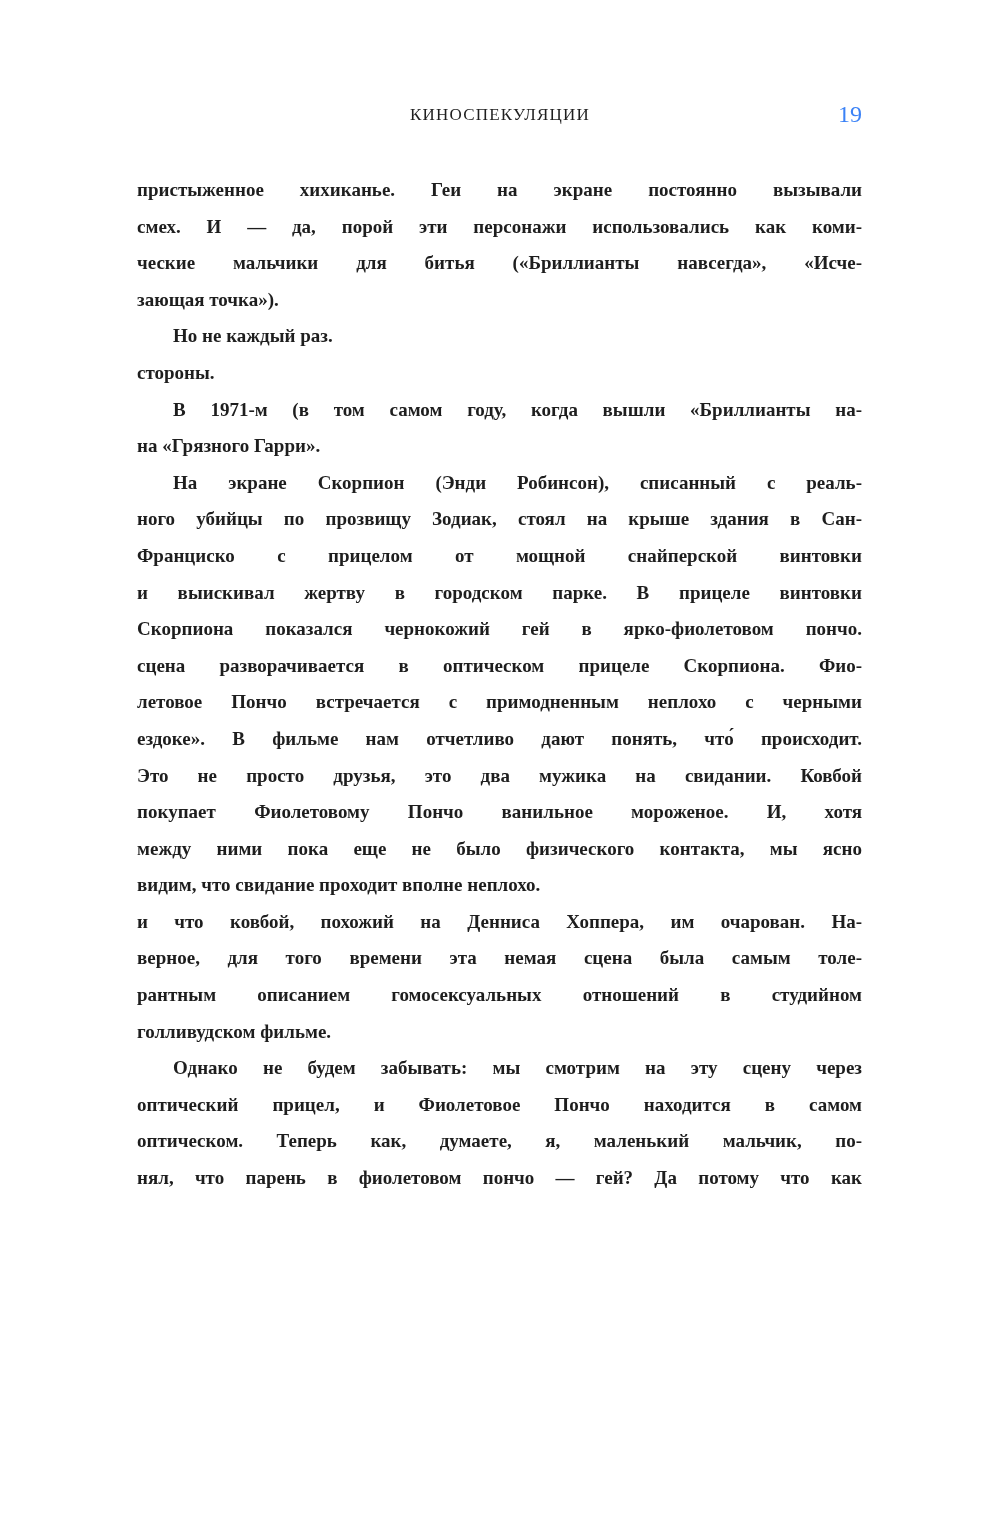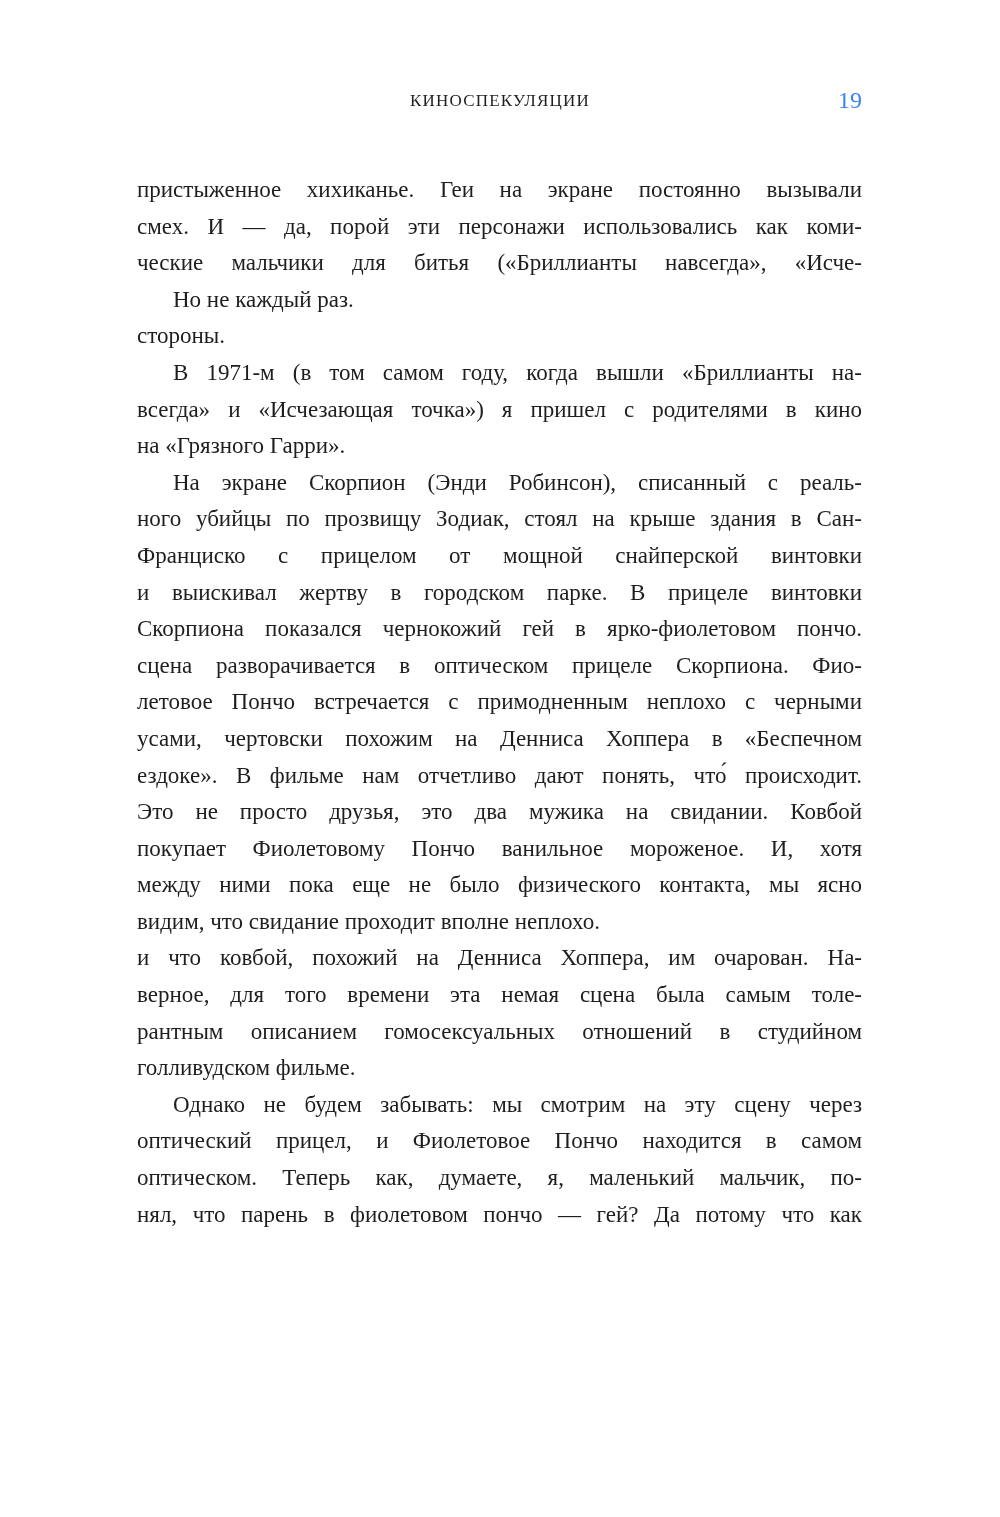--- a/index.html
+++ b/index.html
@@ -17,21 +17,21 @@
     }
     .page {
       position: absolute;
       left: 0; top: 0;
       width: 1000px;
       height: 1517px;
       background: #ffffff;
     }
     .running-header {
       position: absolute;
-      top: 87px;
+      top: 101px;
       left: 0;
       width: 1000px;
       height: 30px;
     }
     .running-title {
       position: absolute;
       left: 0;
       width: 1000px;
       text-align: center;
       font-size: 17px;
@@ -49,25 +49,26 @@
     .text-block {
       position: absolute;
       left: 137px;
       top: 172px;
       width: 725px;
     }
     .line {
       display: block;
       height: 36.6px;
       line-height: 36.6px;
-      font-size: 23px;
+      font-size: 19px;
       white-space: nowrap;
       text-align: justify;
       text-align-last: justify;
       overflow: hidden;
+      font-weight: bold;
     }
     .line.last {
       text-align-last: left;
     }
     .line.indent {
       padding-left: 36px;
     }
   </style>
 </head>
 <body>
@@ -75,33 +76,32 @@
 <div class="page">
   <div class="running-header">
     <div class="running-title">КИНОСПЕКУЛЯЦИИ</div>
     <div class="page-number">19</div>
   </div>
 
   <div class="text-block" id="text-block">
       <span class="line">пристыженное хихиканье. Геи на экране постоянно вызывали</span>
       <span class="line">смех. И — да, порой эти персонажи использовались как коми-</span>
       <span class="line">ческие мальчики для битья («Бриллианты навсегда», «Исче-</span>
+      <span class="line last">зающая точка»).</span>
       <span class="line indent last">Но не каждый раз.</span>
       <span class="line last">стороны.</span>
       <span class="line indent">В 1971-м (в том самом году, когда вышли «Бриллианты на-</span>
-      <span class="line">всегда» и «Исчезающая точка») я пришел с родителями в кино</span>
       <span class="line last">на «Грязного Гарри».</span>
       <span class="line indent">На экране Скорпион (Энди Робинсон), списанный с реаль-</span>
       <span class="line">ного убийцы по прозвищу Зодиак, стоял на крыше здания в Сан-</span>
       <span class="line">Франциско с прицелом от мощной снайперской винтовки</span>
       <span class="line">и выискивал жертву в городском парке. В прицеле винтовки</span>
       <span class="line">Скорпиона показался чернокожий гей в ярко-фиолетовом пончо.</span>
       <span class="line">сцена разворачивается в оптическом прицеле Скорпиона. Фио-</span>
       <span class="line">летовое Пончо встречается с примодненным неплохо с черными</span>
-      <span class="line">усами, чертовски похожим на Денниса Хоппера в «Беспечном</span>
       <span class="line">ездоке». В фильме нам отчетливо дают понять, что́ происходит.</span>
       <span class="line">Это не просто друзья, это два мужика на свидании. Ковбой</span>
       <span class="line">покупает Фиолетовому Пончо ванильное мороженое. И, хотя</span>
       <span class="line">между ними пока еще не было физического контакта, мы ясно</span>
       <span class="line last">видим, что свидание проходит вполне неплохо.</span>
       <span class="line">и что ковбой, похожий на Денниса Хоппера, им очарован. На-</span>
       <span class="line">верное, для того времени эта немая сцена была самым толе-</span>
       <span class="line">рантным описанием гомосексуальных отношений в студийном</span>
       <span class="line last">голливудском фильме.</span>
       <span class="line indent">Однако не будем забывать: мы смотрим на эту сцену через</span>

